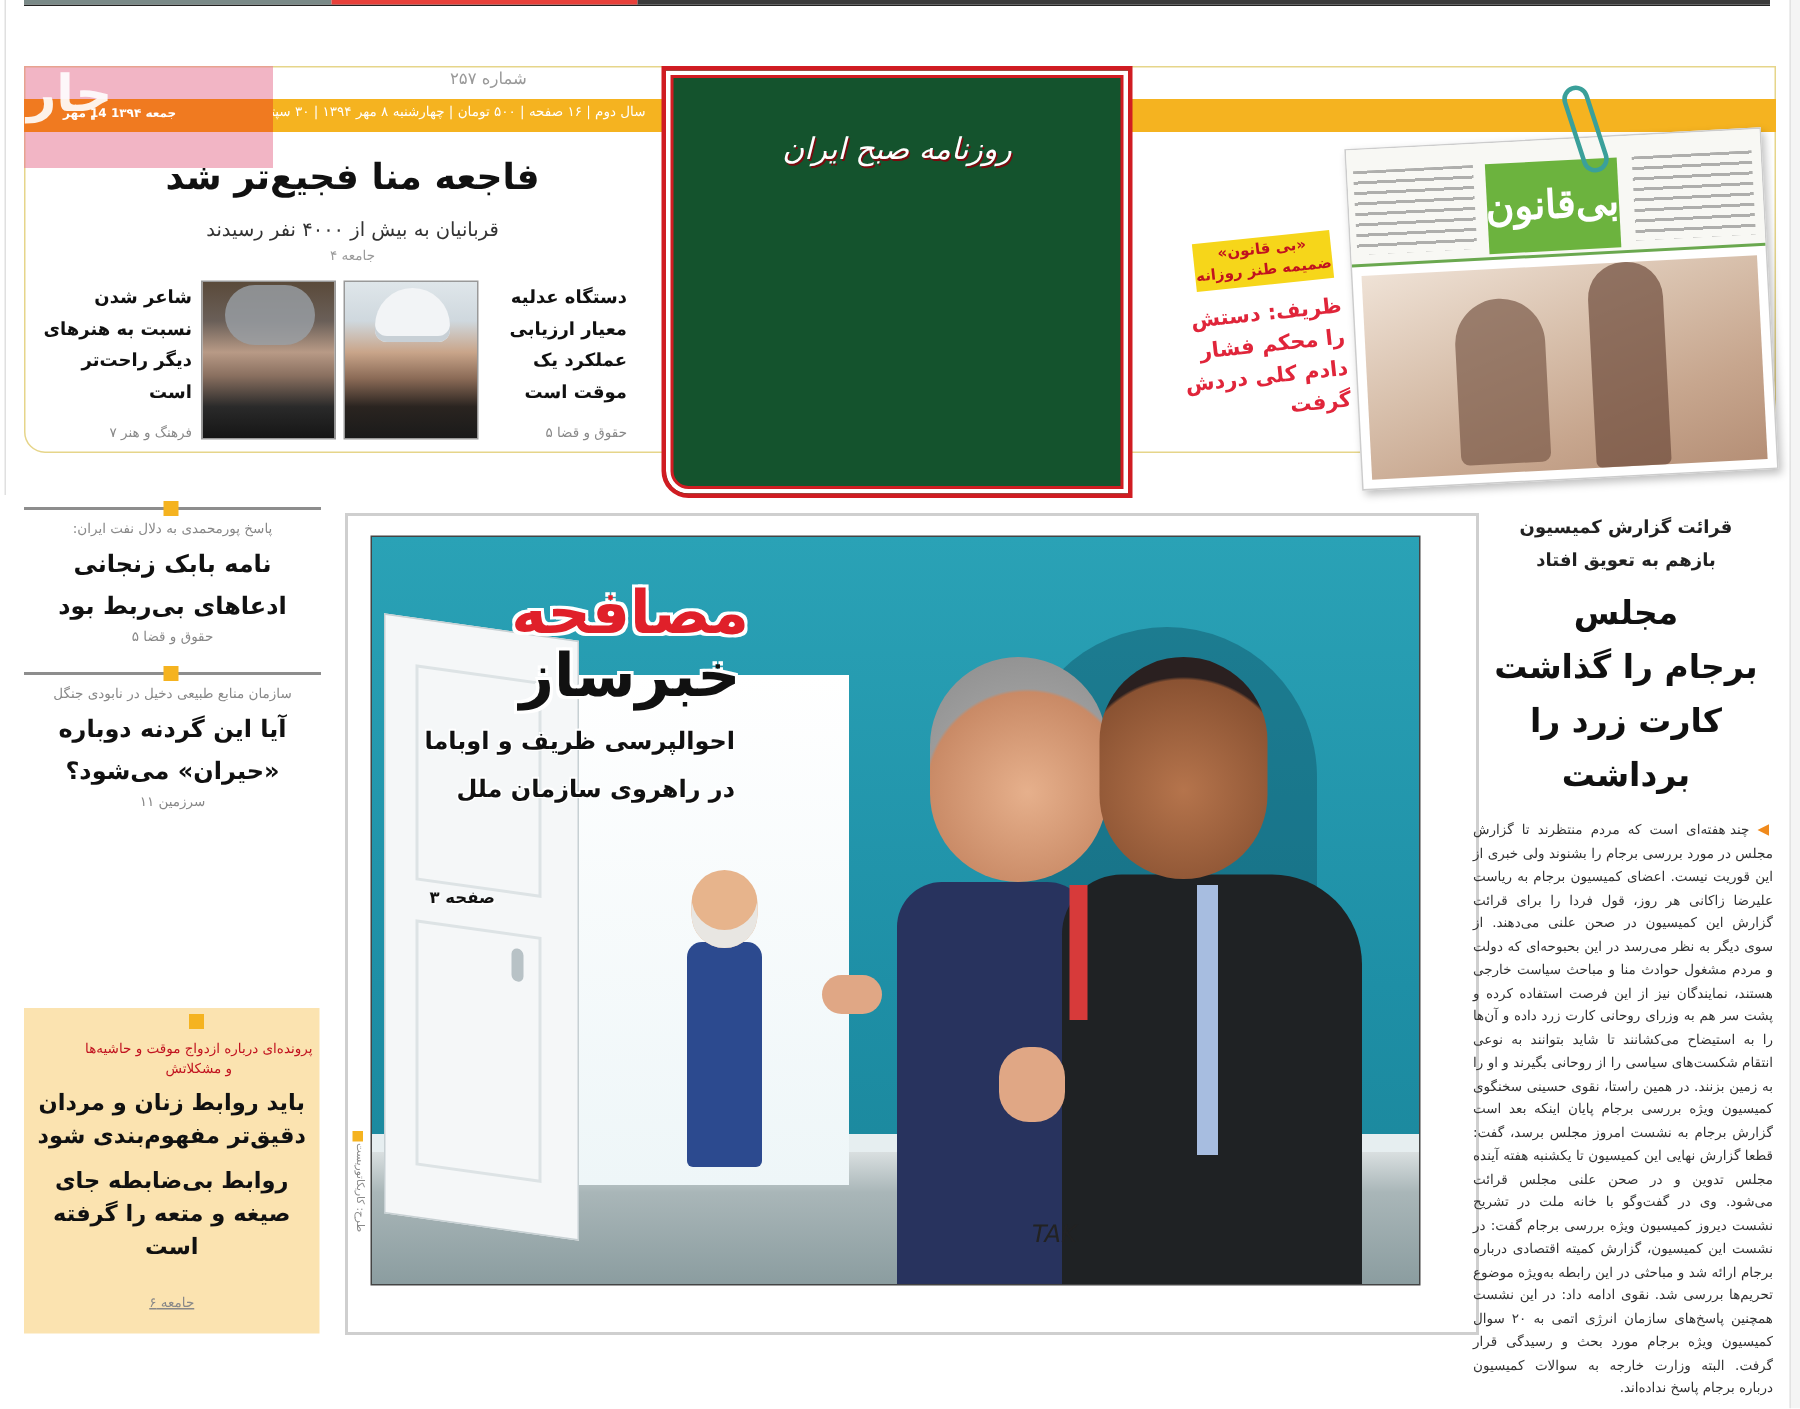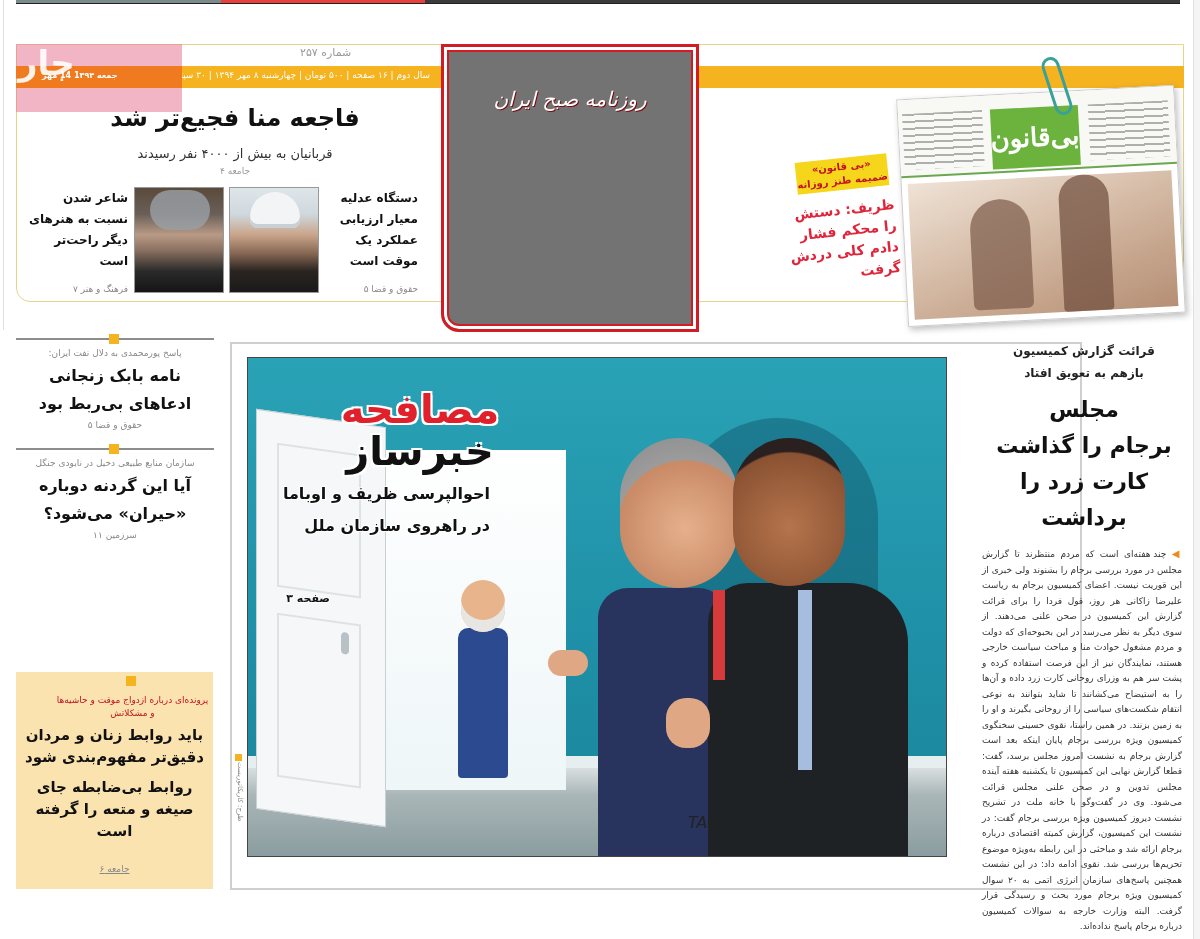--- a/index.html
+++ b/index.html
@@ -34,21 +34,21 @@
   .mini-story .s { font-size: 9px; color: #888; margin-top: 12px; }
   .ms1 { left: 318px; top: 188px; width: 100px; }
   .ms2 { left: 28px; top: 188px; width: 100px; }
   .photo { position: absolute; border: 1px solid #999; overflow: hidden; }
   .photo1 { left: 229px; top: 187px; width: 90px; height: 106px; background: linear-gradient(180deg,#dfe6ea 0%,#cfd8de 25%,#c9a58a 45%,#8a6a56 62%,#2a2420 80%,#1a1a1a 100%); }
   .photo1::before { content: ""; position: absolute; left: 20px; top: 4px; width: 50px; height: 36px; border-radius: 25px 25px 8px 8px; background: #f2f4f6; box-shadow: inset 0 -4px 0 #c8d0d6; }
   .photo2 { left: 134px; top: 187px; width: 90px; height: 106px; background: linear-gradient(180deg,#5a4a3a 0%,#6a5f58 25%,#b89a86 45%,#8a7060 60%,#2a2a2a 80%,#151515 100%); }
   .photo2::before { content: ""; position: absolute; left: 15px; top: 2px; width: 60px; height: 40px; border-radius: 30px; background: #9aa0a6; opacity: 0.8; }
 
   
-  .masthead { position: absolute; left: 441px; top: 44px; width: 258px; height: 288px; background: #737373; border: 3px solid #d01c22; border-radius: 0 0 0 18px; box-shadow: inset 0 0 0 3px #fff, inset 0 0 0 5px #d01c22; }
+  .masthead { position: absolute; left: 441px; top: 44px; width: 314px; height: 288px; background: #14532d; border: 3px solid #d01c22; border-radius: 0 0 0 18px; box-shadow: inset 0 0 0 3px #fff, inset 0 0 0 5px #d01c22; }
   .masthead .tagline { position: absolute; left: 0; top: 40px; width: 100%; text-align: center; font-family: "DejaVu Serif", serif; font-size: 20px; color: #fff; direction: rtl; font-style: italic; text-shadow: 1px 1px 0 #7a0a0e; }
   .masthead .logo { position: absolute; left: 0; top: 100px; width: 100%; text-align: center; font-family: "DejaVu Serif", serif; font-size: 108px; font-weight: bold; color: #fff; direction: rtl; line-height: 1; text-shadow: 2px 2px 0 #7a0a0e; letter-spacing: -2px; }
 
   
   .promo-label { position: absolute; left: 796px; top: 158px; width: 92px; background: #f6d61a; direction: rtl; text-align: center; font-size: 10px; font-weight: bold; color: #c1121f; line-height: 14px; padding: 2px 0; transform: rotate(-6deg); }
   .promo-title { position: absolute; left: 780px; top: 200px; width: 118px; direction: rtl; text-align: right; font-size: 14px; font-weight: bold; color: #e0253a; line-height: 21px; transform: rotate(-6deg); }
   .promo-paper { position: absolute; left: 902px; top: 92px; width: 278px; height: 228px; transform: rotate(-3deg); border: 1px solid #ccc; background: #fff; box-shadow: 2px 3px 6px rgba(0,0,0,0.25); }
   .promo-paper .pp-head { position: absolute; left: 0; top: 0; width: 100%; height: 78px; background: #f8f8f4; border-bottom: 2px solid #6aa84f; }
   .promo-paper .pp-logo { position: absolute; left: 92px; top: 14px; width: 88px; height: 60px; background: #6cb33e; color: #fff; font-family: "DejaVu Serif", serif; font-size: 26px; font-weight: bold; direction: rtl; text-align: center; line-height: 60px; }
   .promo-paper .pp-lines { position: absolute; top: 14px; height: 56px; width: 80px; background: repeating-linear-gradient(180deg,#555 0 2px,transparent 2px 7px); opacity: 0.45; }
@@ -70,21 +70,21 @@
   .ls3 { height: 114px; }
 
   .left-box { position: absolute; left: 16px; top: 672px; width: 197px; height: 217px; background: #fbe3b0; direction: rtl; text-align: center; }
   .left-box .sq { position: absolute; left: 110px; top: 4px; width: 10px; height: 10px; background: #f5b320; }
   .left-box .kicker { margin-top: 22px; font-size: 9px; color: #c1121f; line-height: 13px; padding: 0 4px; margin-left: 36px; }
   .left-box .h1 { margin-top: 4px; font-size: 15px; font-weight: bold; line-height: 22px; }
   .left-box .h2 { margin-top: 8px; font-size: 15px; font-weight: bold; line-height: 22px; }
   .left-box .src { margin-top: 22px; font-size: 9px; color: #888; text-decoration: underline; }
 
   
-  .cartoon-frame { position: absolute; left: 230px; top: 342px; width: 852px; height: 548px; border: 2px solid #cfcfcf; background: #fff; }
+  .cartoon-frame { position: absolute; left: 230px; top: 342px; width: 756px; height: 548px; border: 2px solid #cfcfcf; background: #fff; }
   .cartoon { position: absolute; left: 15px; top: 13px; width: 700px; height: 500px; background: linear-gradient(180deg,#2aa2b6 0%,#1e8fa6 60%,#1a8599 100%); border: 1px solid #444; overflow: hidden; }
   .cartoon .floor { position: absolute; left: 0; top: 410px; width: 100%; height: 90px; background: linear-gradient(180deg,#d9dfe0 0%,#a9b6b8 30%,#8a9c9f 100%); }
   .cartoon .baseboard { position: absolute; left: 0; top: 398px; width: 100%; height: 14px; background: #e6eef0; }
   .cartoon .door-light { position: absolute; left: 118px; top: 92px; width: 200px; height: 340px; background: linear-gradient(180deg,#ffffff 0%,#eef6f8 100%); }
   .cartoon .door { position: absolute; left: 8px; top: 60px; width: 130px; height: 400px; background: #f5f7f8; border: 1px solid #c7d0d3; transform: skewY(8deg); }
   .cartoon .door::before { content: ""; position: absolute; left: 20px; top: 30px; width: 80px; height: 140px; border: 2px solid #dde3e5; }
   .cartoon .door::after { content: ""; position: absolute; left: 20px; top: 200px; width: 80px; height: 160px; border: 2px solid #dde3e5; }
   .cartoon .knob { position: absolute; left: 84px; top: 210px; width: 8px; height: 22px; background: #b8c2c6; border-radius: 4px; }
   .cartoon .shadow { position: absolute; left: 430px; top: 60px; width: 200px; height: 230px; background: rgba(10,60,80,0.35); border-radius: 100px 100px 20px 20px; }
   .cartoon .zarif-head { position: absolute; left: 213px; top: 222px; width: 44px; height: 52px; border-radius: 22px; background: #e7b48c; box-shadow: inset 0 -12px 0 #e8e6e2; }

